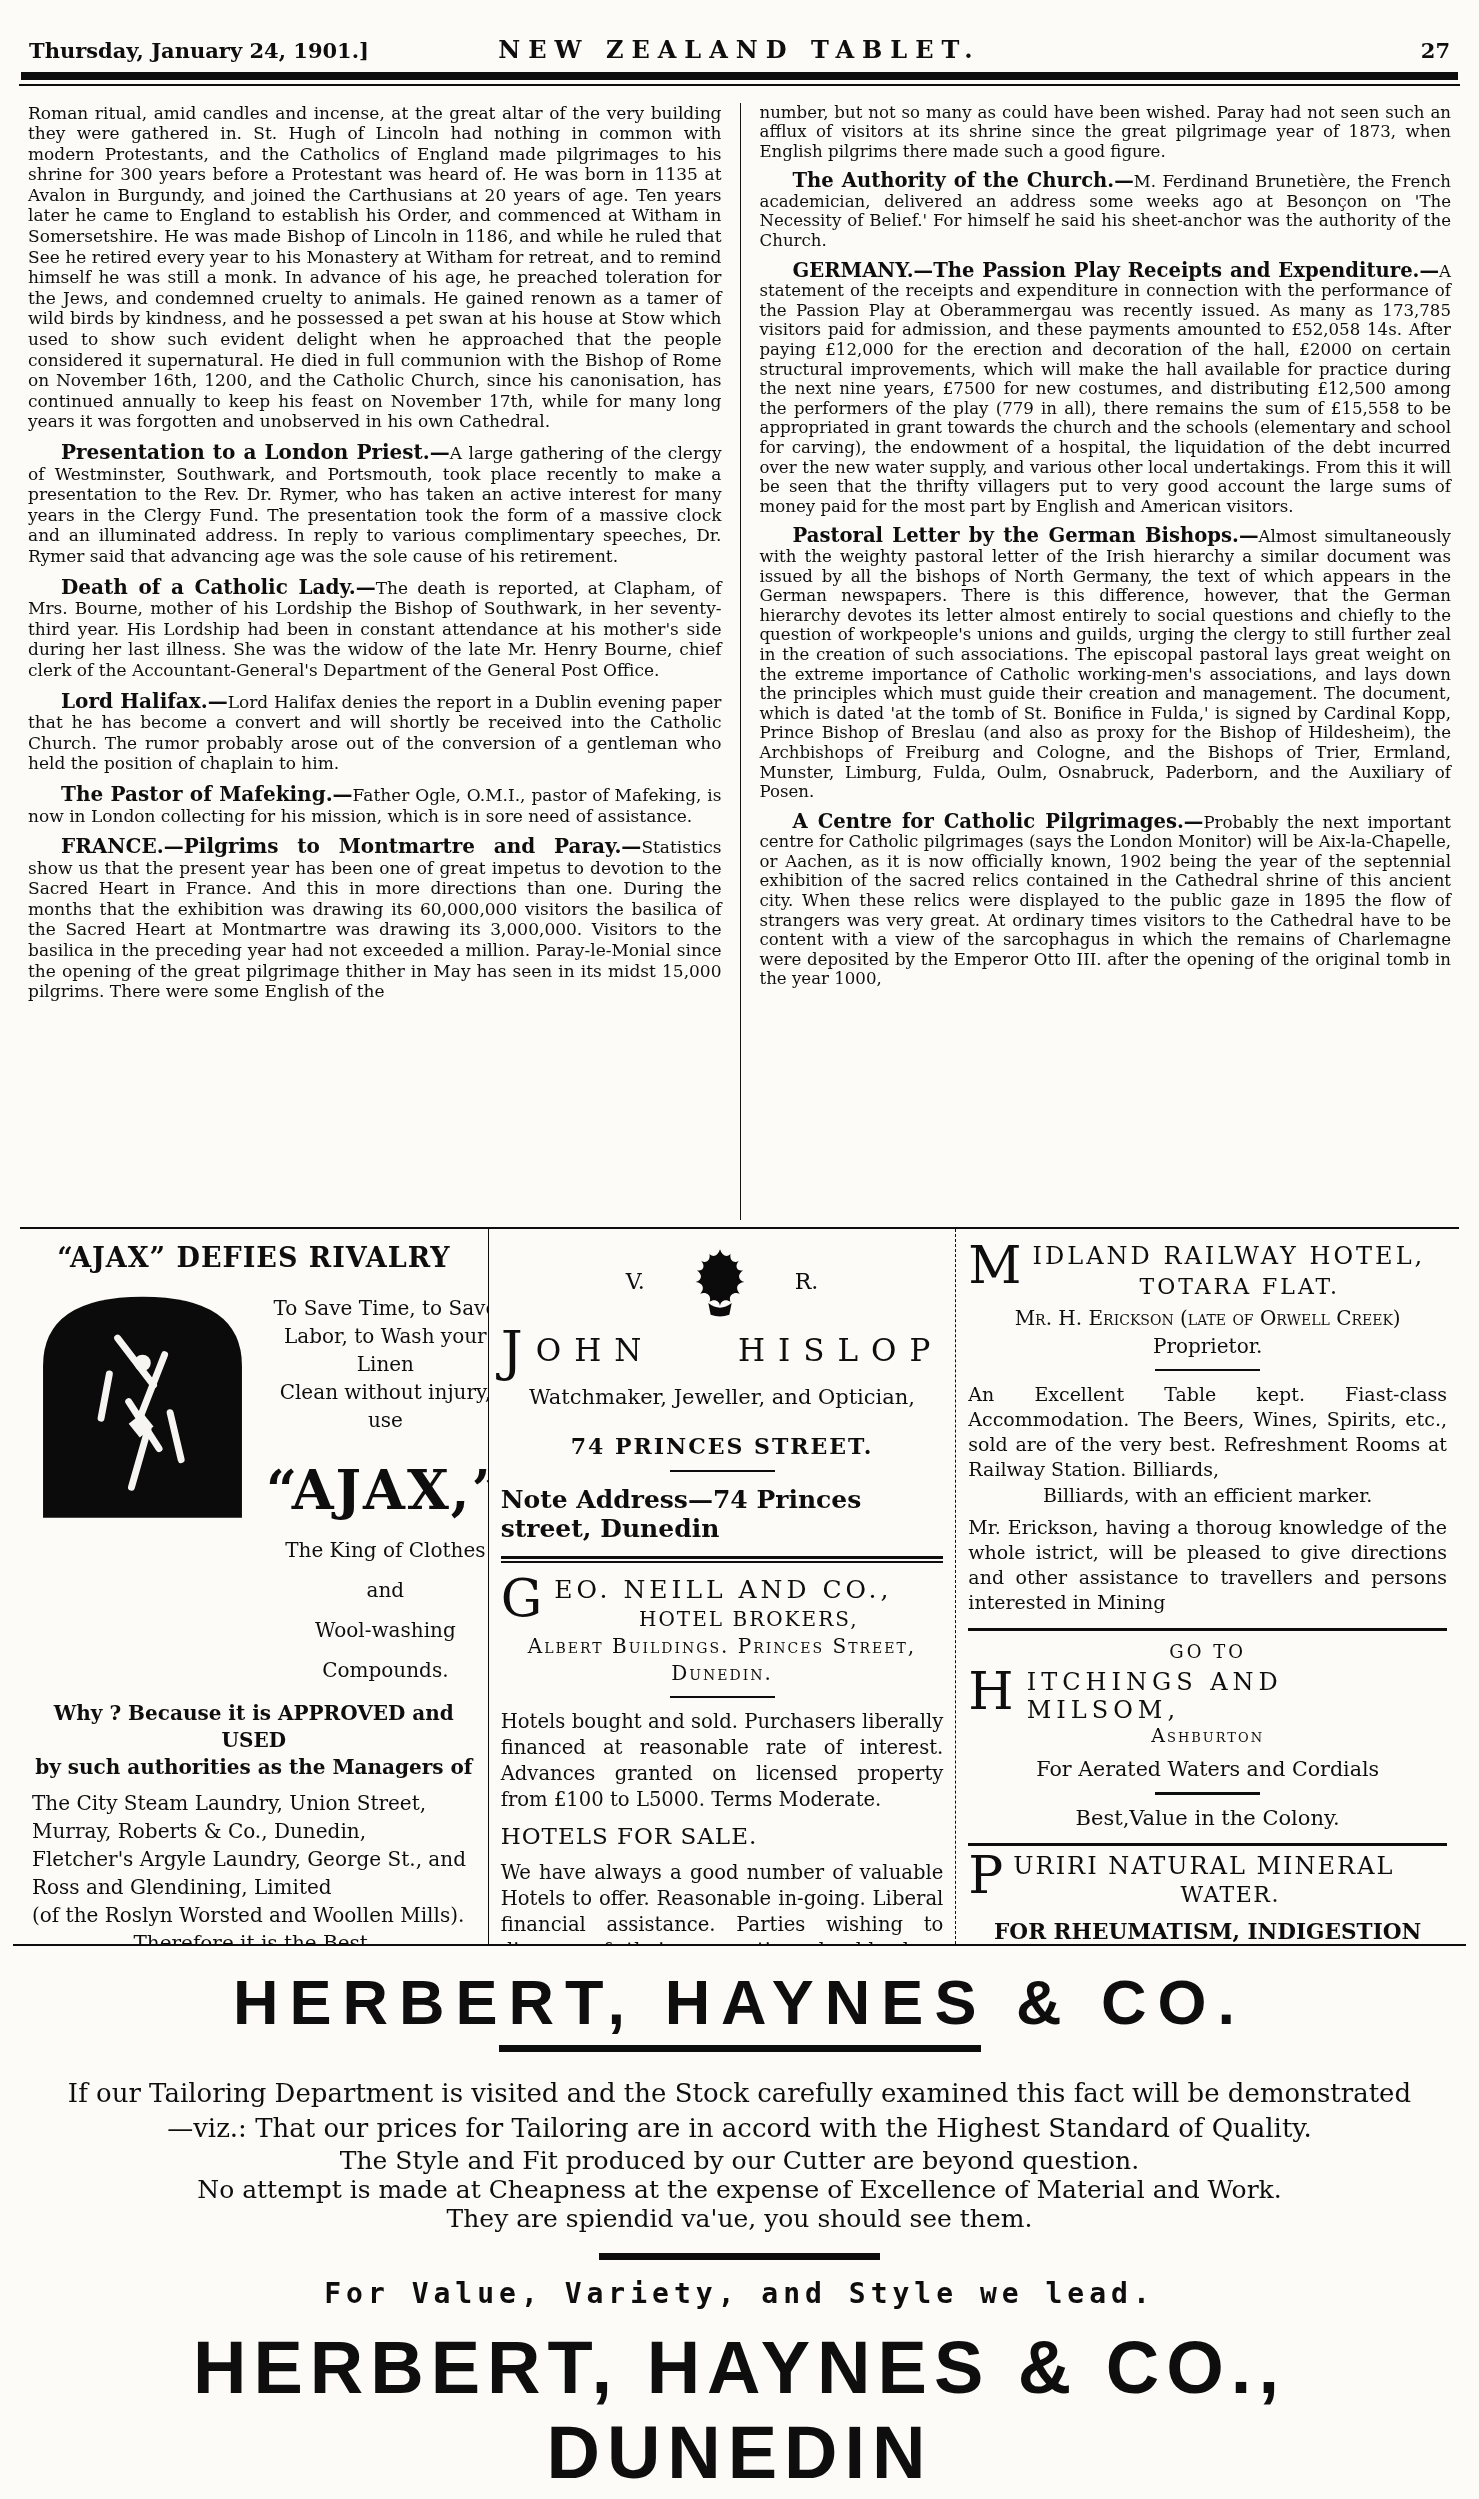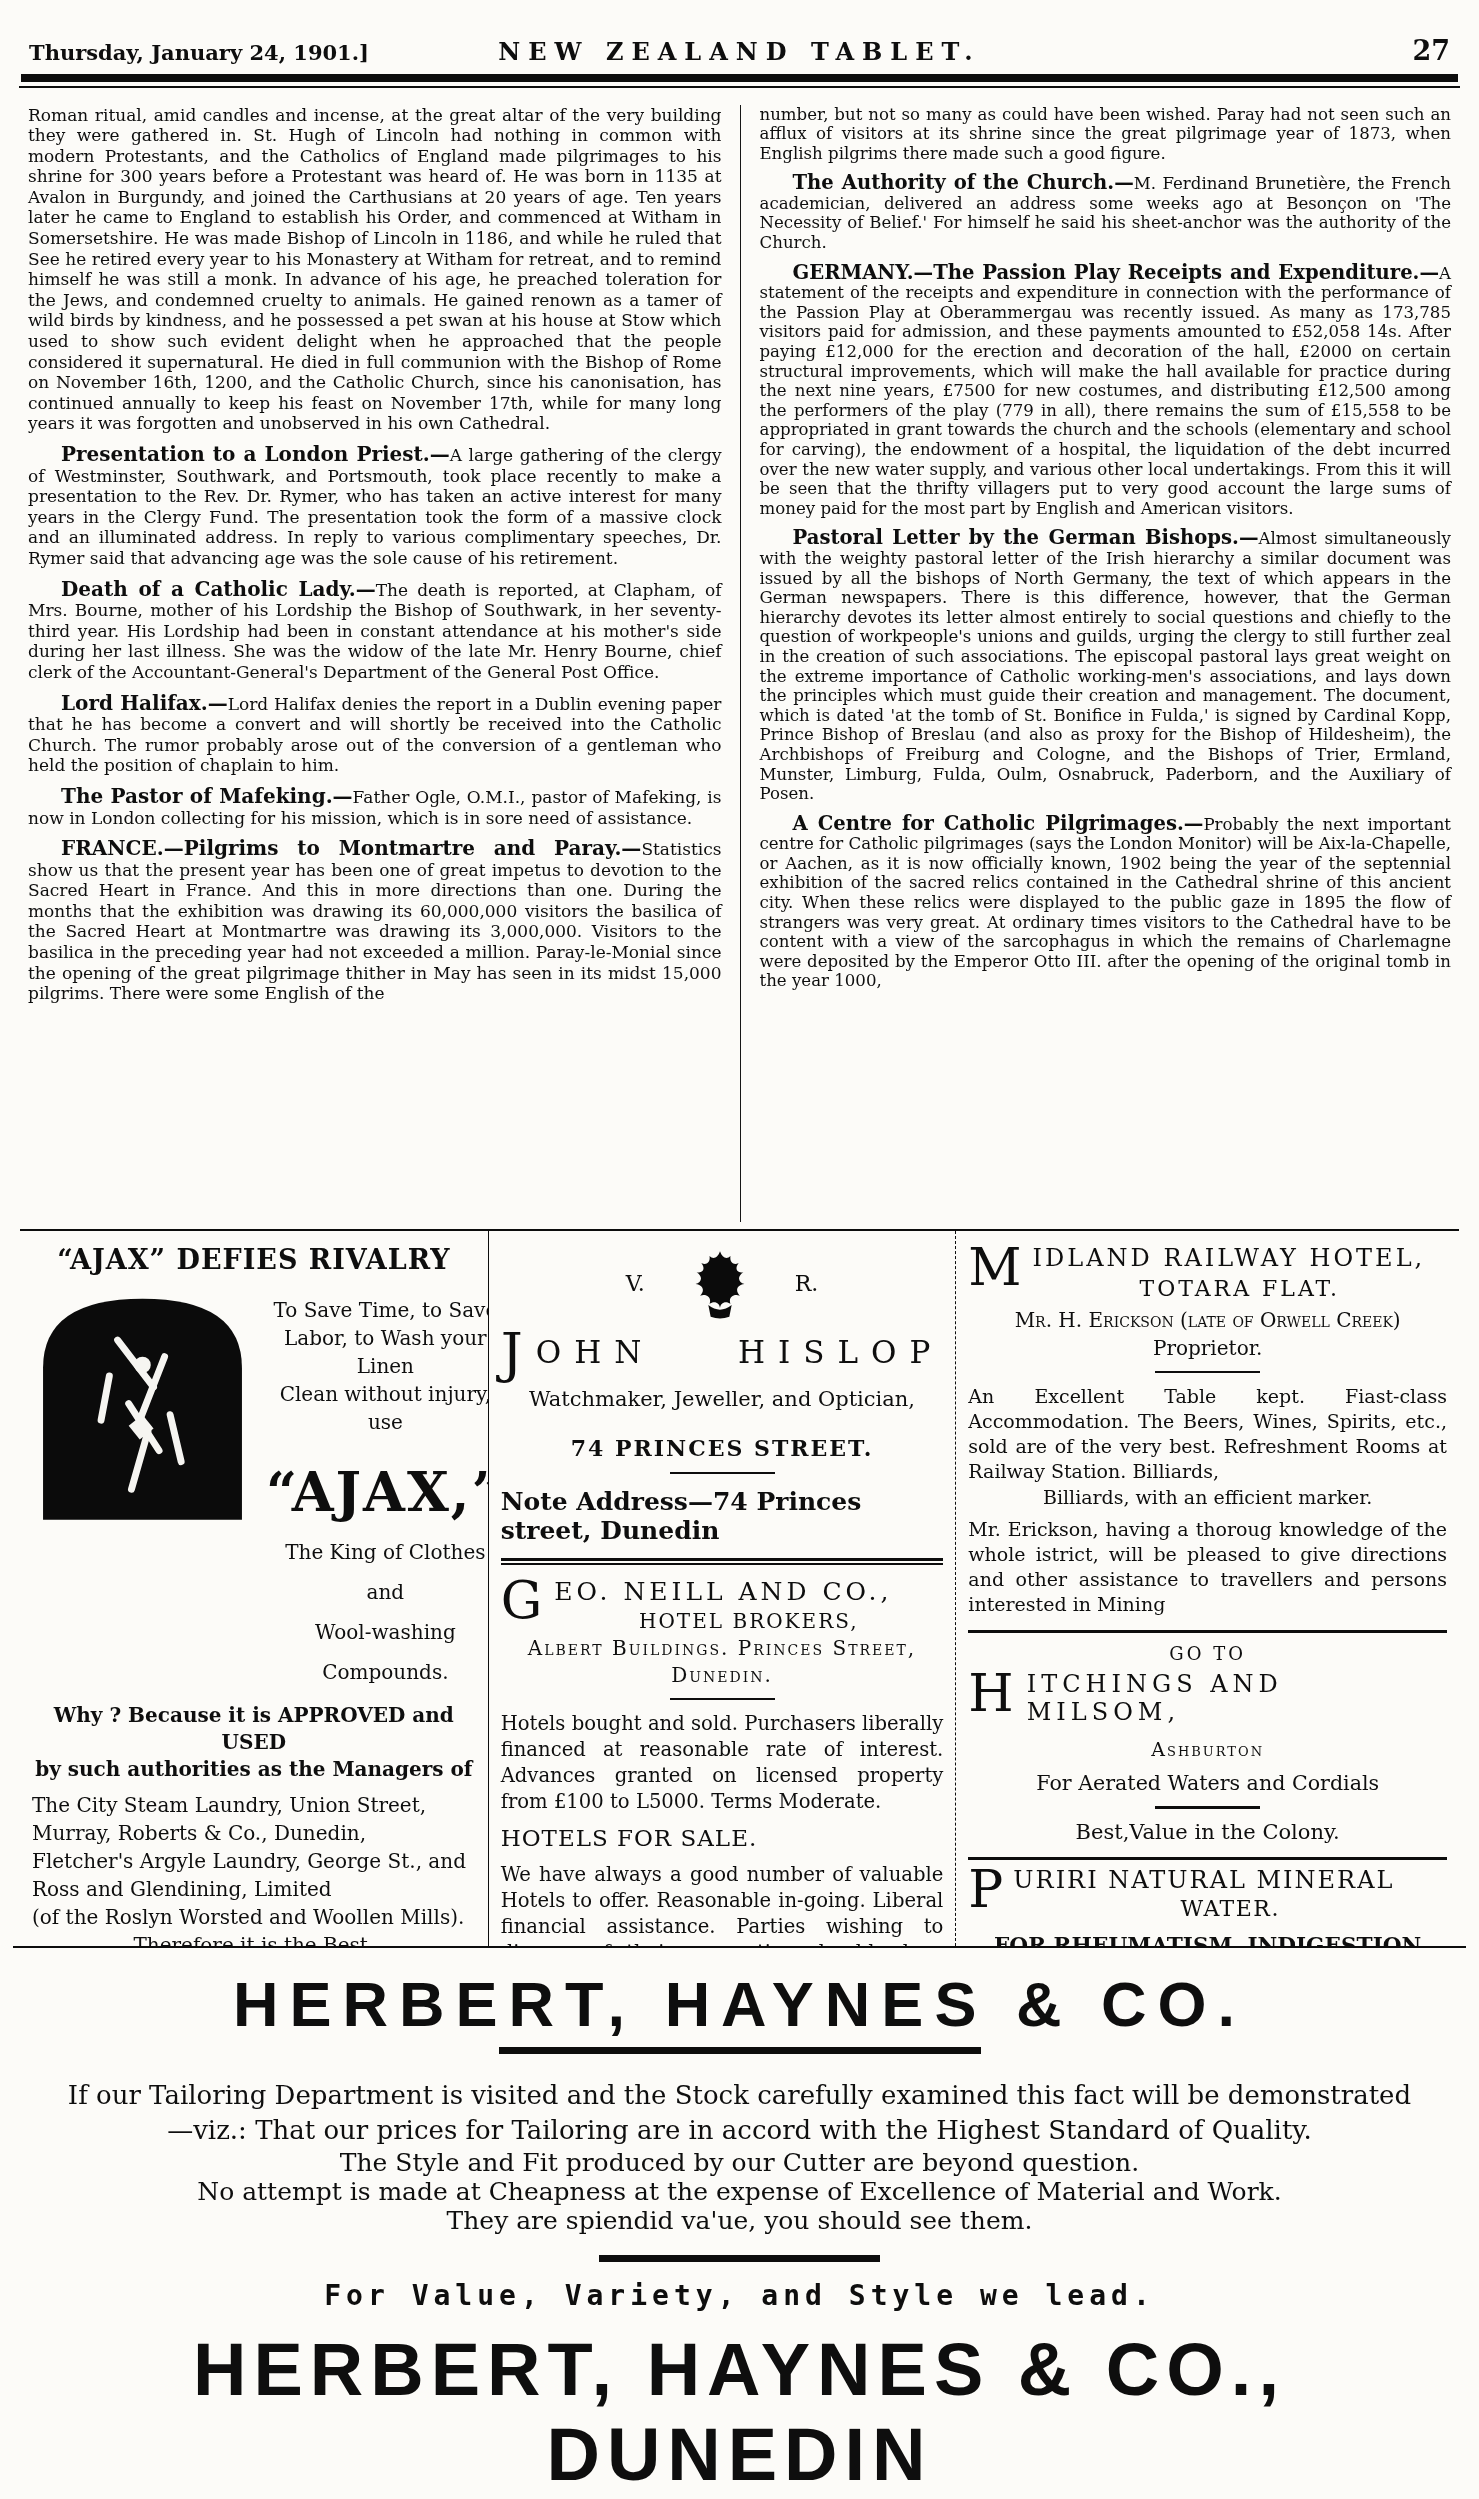--- a/index.html
+++ b/index.html
@@ -6,21 +6,21 @@
   html,body { width: 1479px; background: #ffffff; }
   .page {
     position: relative; width: 1479px; height: 2500px; overflow: hidden;
     background: #fcfbf8; color: #0e0e0e;
     font-family: "DejaVu Serif", serif;
   }
   
   .masthead { display: flex; align-items: baseline; padding: 35px 29px 8px 29px; }
   .mh-date  { flex: 1; font-size: 21px; font-weight: bold; }
   .mh-title { flex: 0 0 auto; font-size: 24px; font-weight: bold; letter-spacing: 8px; }
-  .mh-page  { flex: 1; text-align: right; font-size: 27px; font-weight: bold; }
+  .mh-page  { flex: 1; text-align: right; font-size: 21px; font-weight: bold; }
   .rule-thick { height: 7.5px; background: #0d0d0d; margin: 0 21px; }
   .rule-thin  { height: 2px;  background: #0d0d0d; margin: 4px 19px 0 19px; }
 
   
   .articles { display: flex; padding: 17px 28px 0 28px; height: 1134px; overflow: hidden; }
   .col { width: 50%; }
   .col-left  { padding-right: 18px; }
   .col-right { padding-left: 19px; border-left: 1.5px solid #161616; }
   p.art { text-align: justify; margin-bottom: 10px; font-size: 17px; line-height: 20.6px; }
   .col-right p.art { font-size: 16.6px; line-height: 19.6px; }
@@ -68,21 +68,21 @@
 
   
   .mid-name { font-size: 24px; letter-spacing: 3px; }
   .mid-l2 { font-size: 22px; text-align: center; letter-spacing: 3px; margin-top: 4px; }
   .mid-prop { font-size: 20px; text-align: center; margin-top: 7px; font-variant: small-caps; }
   .mid-prop2 { font-size: 20px; text-align: center; margin-top: 4px; }
   .mid-para { font-size: 19px; line-height: 25px; text-align: justify; margin-top: 9px; }
   .mid-bill { font-size: 19px; text-align: center; margin-top: 2px; }
   .goto { font-size: 18px; text-align: center; letter-spacing: 3px; margin-top: 10px; }
   .hit-name { font-size: 24px; letter-spacing: 5px; margin-top: 6px; }
-  .hit-loc { font-size: 19px; text-align: center; font-variant: small-caps; letter-spacing: 2px; margin-top: 12px; }
+  .hit-loc { font-size: 19px; text-align: center; font-variant: small-caps; letter-spacing: 2px; margin-top: 0; }
   .hit-line { font-size: 20.6px; text-align: center; margin-top: 11px; }
   .hit-tag { font-size: 21px; text-align: center; margin-top: 5px; }
   .pur-name { font-size: 24px; letter-spacing: 2px; margin-top: 6px; }
   .pur-l2 { font-size: 22px; text-align: center; letter-spacing: 1.5px; margin-top: 2px; }
   .pur-for { font-size: 21.6px; text-align: center; margin-top: 12px; font-weight: bold; }
 
   
   .hh { border-top: 2.5px solid #0d0d0d; margin: 0 13px; padding-top: 20px; }
   .hh-title { text-align: center; font-family: "Liberation Sans", sans-serif; font-weight: bold;
               font-size: 63px; letter-spacing: 11px; }

